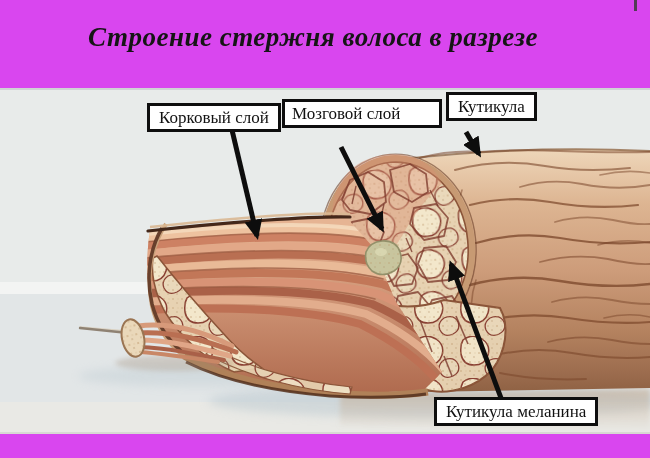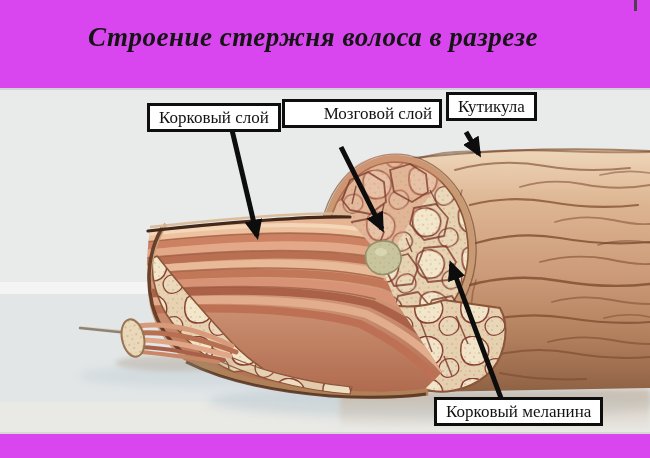--- a/index.html
+++ b/index.html
@@ -3,21 +3,21 @@
 <meta charset="utf-8">
 <style>
   html,body{margin:0;padding:0;background:#ffffff;}
   .page{position:relative;width:650px;height:458px;overflow:hidden;background:#d946ef;
         font-family:"Liberation Serif","DejaVu Serif",serif;padding-left:8px;}
   .title{position:absolute;top:22px;left:0;width:650px;text-align:center;
          font-weight:bold;font-style:italic;font-size:27px;letter-spacing:.5px;
          color:#151515;transform:translateX(-12px);margin:0;}
   .label{position:absolute;background:#ffffff;border:3px solid #0e0e0e;color:#111;
          font-size:17px;line-height:21px;padding:1px 9px;white-space:nowrap;z-index:5;}
-  .label.two-line{white-space:normal;text-align:right;padding:1px 7px;}
+  .label.two-line{white-space:normal;text-align:left;padding:1px 7px;}
   svg{position:absolute;left:0;top:0;}
 </style>
 </head>
 <body>
 
 <div class="page">
 
   <h1 class="title">Строение стержня волоса в разрезе</h1>
 
   <svg width="650" height="458" viewBox="0 0 650 458">
@@ -210,16 +210,16 @@
 
   <div class="label two-line" style="left:282px;top:99px;width:140px;">
     <div>Мозговой слой</div>
   </div>
 
   <div class="label" style="left:446px;top:92px;">
     <span>Кутикула</span>
   </div>
 
   <div class="label" style="left:434px;top:397px;">
-    <span>Корковый меланина</span>
+    <span>Кутикула меланина</span>
   </div>
 
 </div>
 
 </body></html>

